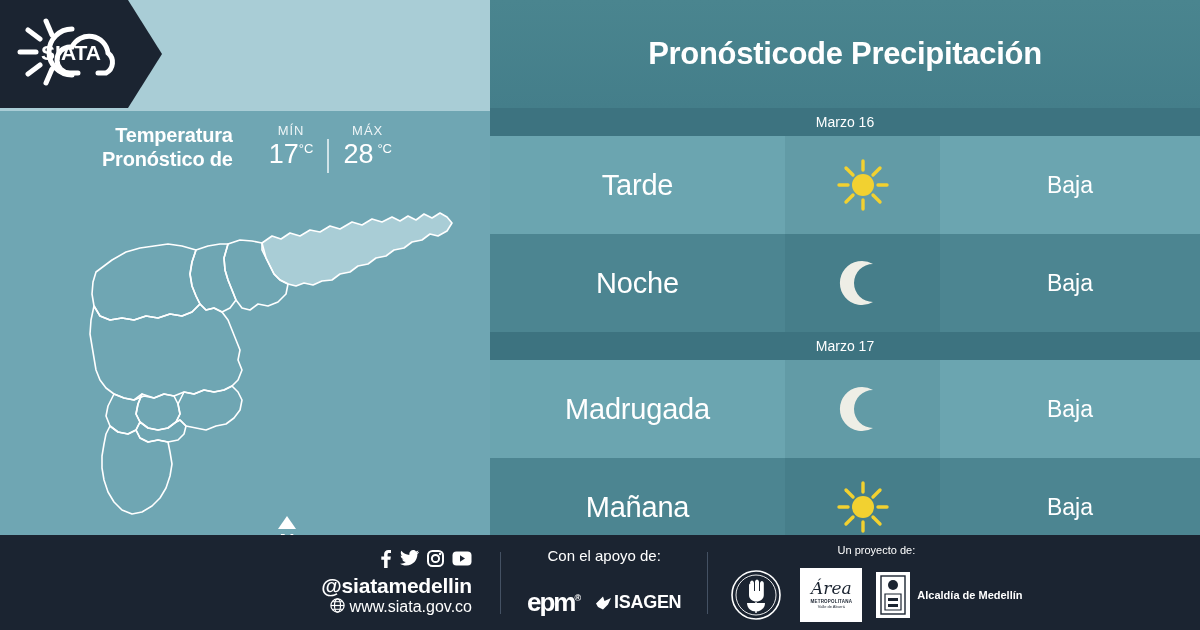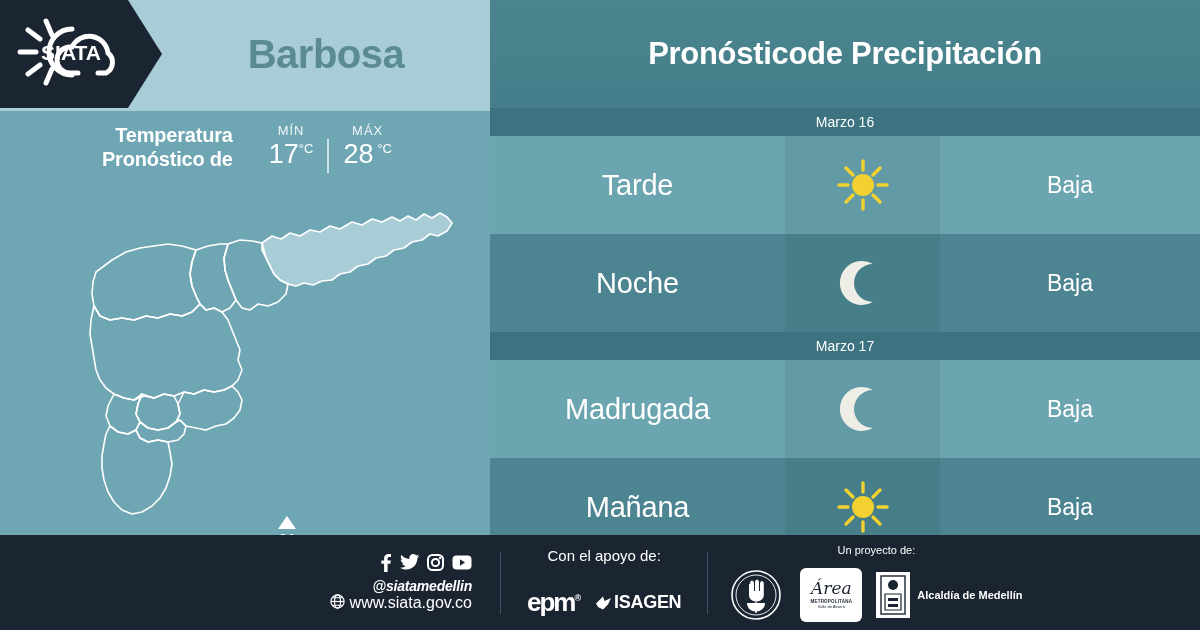--- a/index.html
+++ b/index.html
@@ -114,21 +114,21 @@
   .footer {
     position:absolute; left:0; top:535px; width:1200px; height:95px;
     background:#1b2431;
     display:flex; align-items:center;
   }
   .f-social {
     width:500px; display:flex; flex-direction:column; align-items:flex-end;
     padding-right:28px; color:#ffffff;
   }
   .f-social .icons { display:flex; gap:8px; align-items:center; margin-bottom:2px; }
-  .f-social .handle { font-size:14px; font-weight:bold; letter-spacing:-0.2px;font-style:italic; }
+  .f-social .handle { font-size:21px; font-weight:bold; letter-spacing:-0.2px; }
   .f-social .site {
     font-size:16px; display:flex; align-items:center; gap:5px;
   }
   .f-div { width:1px; height:62px; background:#445163; }
   .f-sponsor {
     display:flex; flex-direction:column; align-items:center;
     padding:0 26px; color:#ffffff;
   }
   .f-sponsor .cap { font-size:15px; margin-bottom:23px; }
   .f-logos { display:flex; align-items:center; gap:14px; }
@@ -137,21 +137,21 @@
   .isagen-mark { font-size:18px; font-weight:bold; letter-spacing:-0.3px; color:#fff; display:flex; align-items:center; gap:2px;}
   .f-project {
     display:flex; flex-direction:column; align-items:center;
     padding-left:22px; color:#ffffff;
   }
   .f-project .cap { font-size:11px; margin-bottom:12px; }
   .proj-row { display:flex; align-items:center; gap:14px; }
   .seal { width:52px; height:52px; }
   .area-logo {
     width:62px; height:54px; background:#ffffff;
-    display:flex; flex-direction:column; align-items:center; justify-content:center;border-radius:6px;
+    display:flex; flex-direction:column; align-items:center; justify-content:center;
   }
   .area-logo .script { font-family:"DejaVu Serif", serif; font-style:italic; font-size:17px; color:#1b2431; line-height:1; }
   .area-logo .sub1 { font-size:4.5px; font-weight:bold; color:#1b2431; margin-top:2px; letter-spacing:0.2px; }
   .area-logo .sub2 { font-size:4px; color:#1b2431; }
   .alc-wrap { display:flex; align-items:center; gap:7px; }
   .alc-crest { width:34px; height:46px; background:#ffffff; }
   .alc-text { font-size:11px; font-weight:bold; color:#ffffff; }
   .seal-left { margin-right:4px; }
 </style>
 </head>
@@ -171,21 +171,20 @@
               <line x1="16" y1="61" x2="28" y2="52"></line>
               <line x1="34" y1="8" x2="40" y2="22"></line>
               <line x1="34" y1="70" x2="40" y2="56"></line>
               <path d="M60 16 A23 23 0 1 0 60 62"></path>
               <path d="M66 60 h-8 a13 13 0 0 1 0 -26 h2 a19 19 0 0 1 36 6 a12 12 0 0 1 -2 20 h-8"></path>
             </g>
             <text x="59" y="47" font-family="Liberation Sans, sans-serif" font-size="21" font-weight="bold" fill="#ffffff" text-anchor="middle">SIATA</text>
           </svg>
         </span>
       </div>
-      <div class="city-title">Barbosa</div>
     </div>
 
     <div class="temp-block">
       <div class="temp-title">
         <div>Temperatura</div>
         <div>Pronóstico de</div>
       </div>
       <div class="temp-values">
         <div class="temp-col">
           <div class="lbl">MÍN</div>

